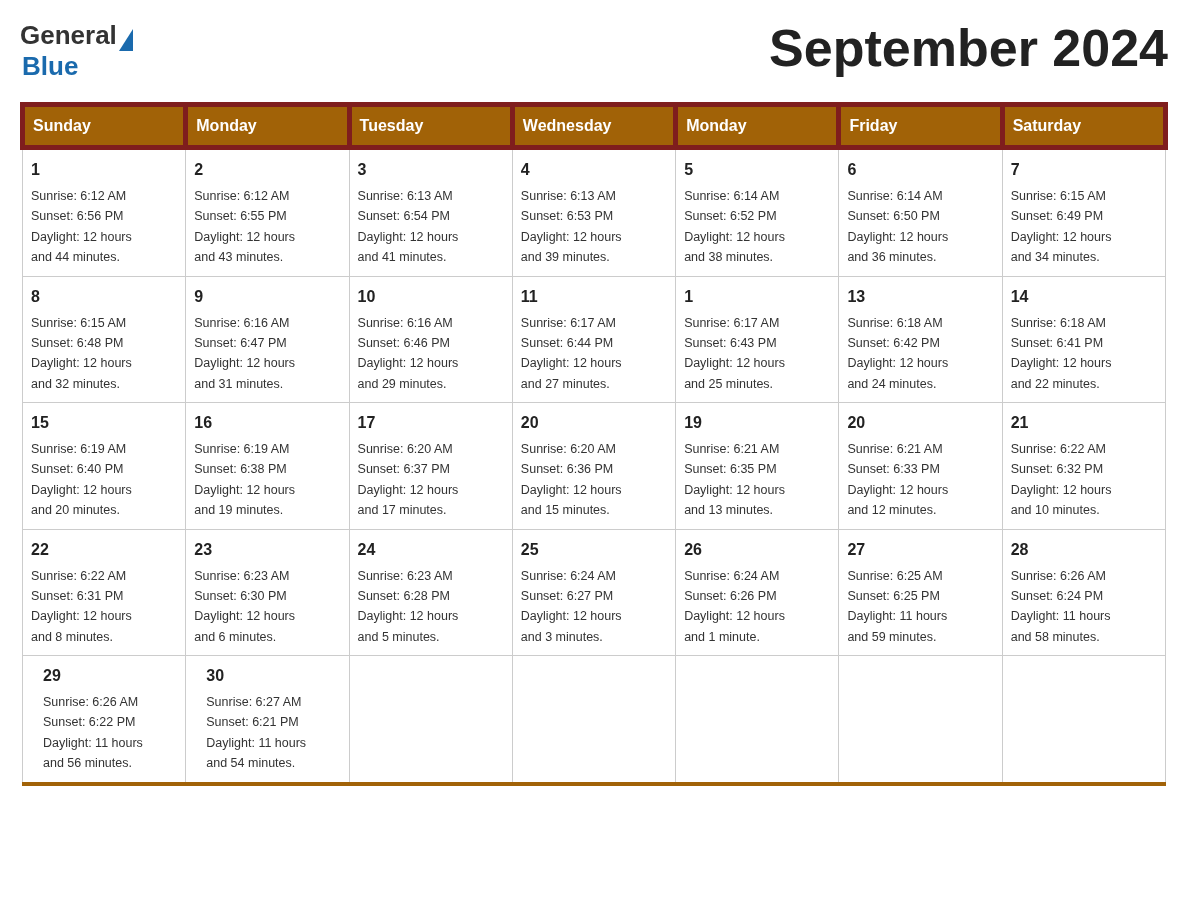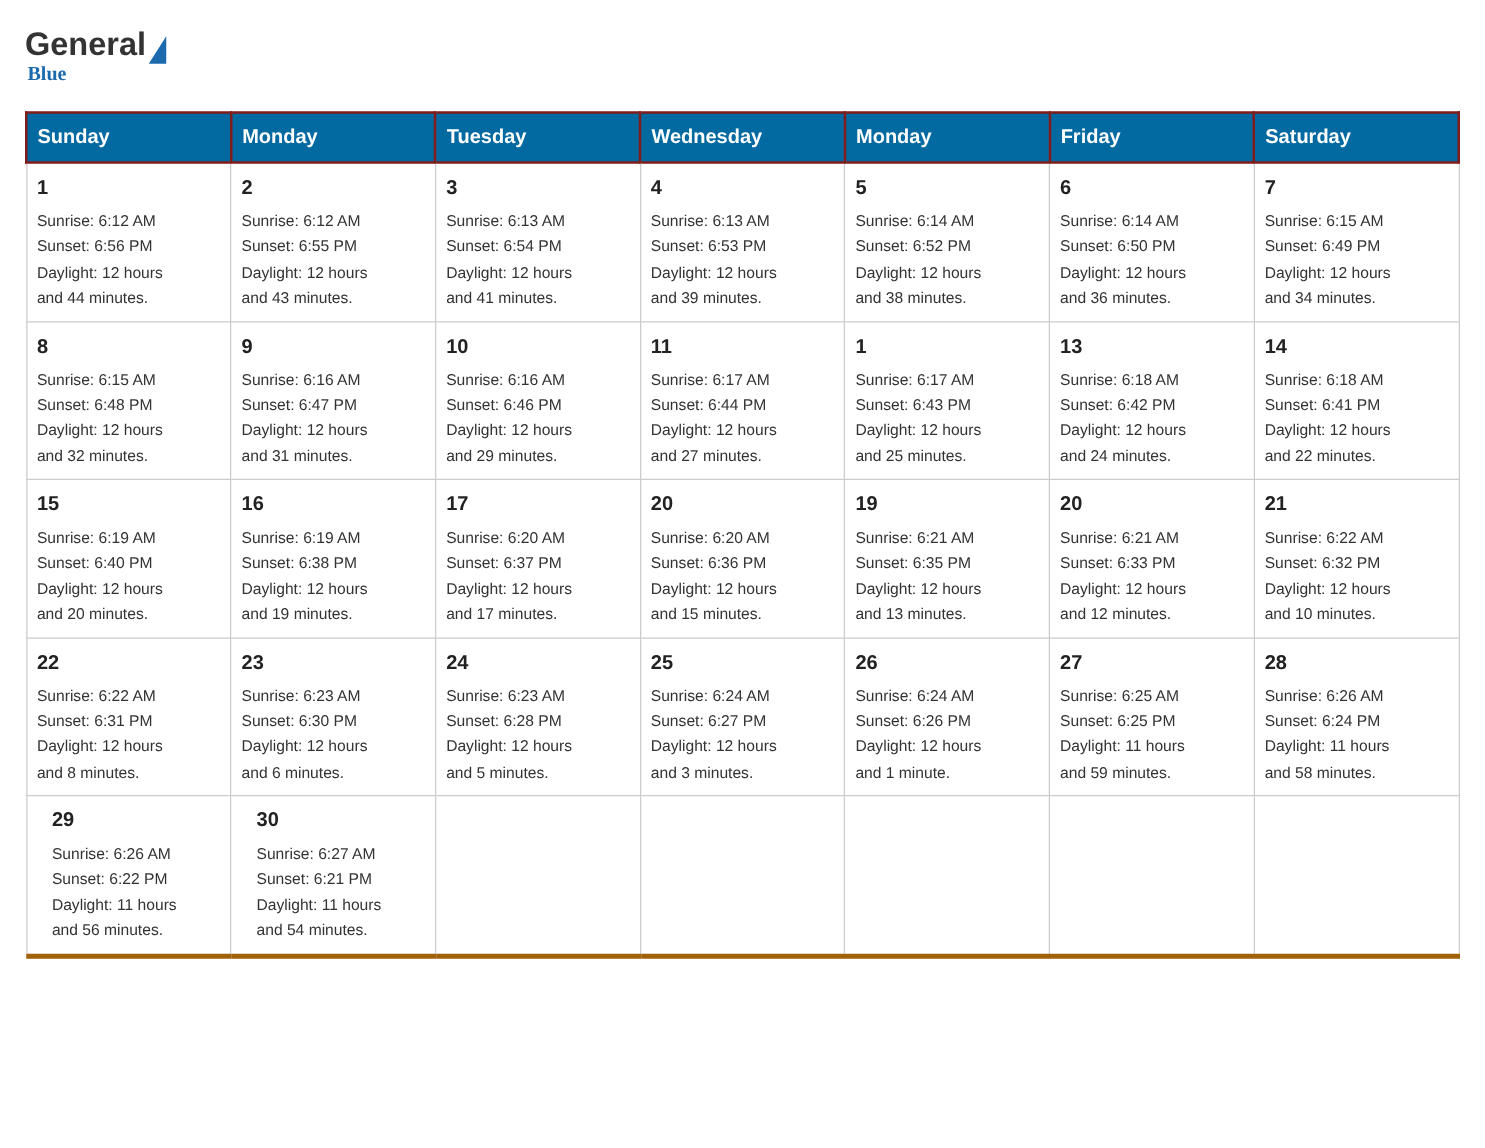--- a/index.html
+++ b/index.html
@@ -32,25 +32,24 @@
     }
     .logo-triangle {
       width: 0;
       height: 0;
       border-left: 14px solid transparent;
       border-bottom: 22px solid #1a6aad;
       margin-left: 2px;
       margin-top: 2px;
     }
     .logo-blue {
-      font-size: 16px;
+      font-size: 26px;
       font-weight: bold;
       color: #1a6aad;
       margin-left: 2px;
-      font-family: Liberation Serif, serif;
     }
     .title-section {
       text-align: right;
     }
     .month-title {
       font-size: 52px;
       font-weight: bold;
       color: #222;
       line-height: 1.1;
     }
@@ -58,27 +57,27 @@
       font-size: 22px;
       color: #444;
       margin-top: 4px;
     }
     .calendar {
       width: 100%;
       border-collapse: collapse;
       border: 1px solid #ccc;
     }
     .calendar th {
-      background-color: #0369a1;
+      background-color: #a16207;
       color: #fff;
       font-size: 16px;
       font-weight: bold;
       padding: 10px 8px;
       text-align: left;
-      border: 2px solid #7f1d1d;
+      border: 5px solid #7f1d1d;
     }
     .calendar td {
       vertical-align: top;
       padding: 8px;
       border: 1px solid #ccc;
       width: 14.28%;
       font-size: 13px;
       color: #333;
       line-height: 1.5;
     }
@@ -107,20 +106,21 @@
 
 <div class="header">
   <div class="logo">
     <div class="logo-top">
       <span class="logo-general">General</span>
       <div class="logo-triangle"></div>
     </div>
     <span class="logo-blue">Blue</span>
   </div>
   <div class="title-section">
+    <div class="month-title">September 2024</div>
   </div>
 </div>
 
 <table class="calendar">
   <thead>
     <tr>
       <th>Sunday</th>
       <th>Monday</th>
       <th>Tuesday</th>
       <th>Wednesday</th>

